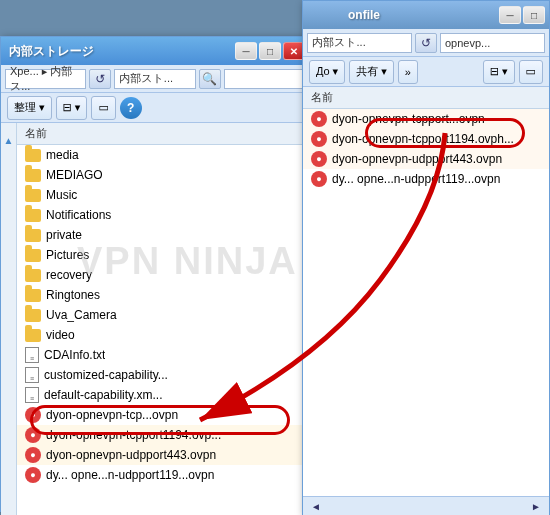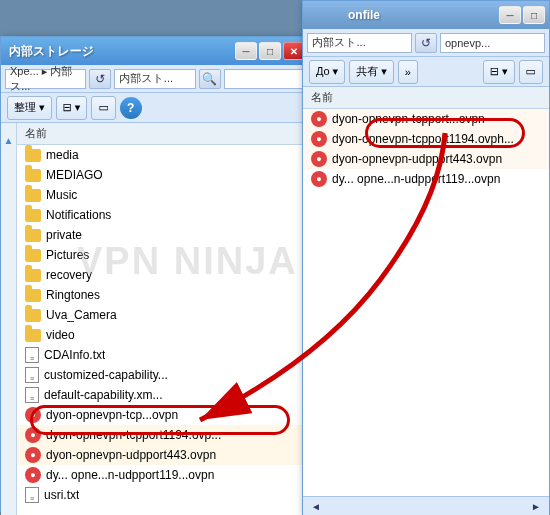--- a/index.html
+++ b/index.html
@@ -435,24 +435,20 @@
           <span class="file-name">dyon-opnevpn-tcpport1194.ovp...</span>
         </div>
         <div class="file-item" style="background: rgb(255, 248, 232);">
           <div class="ovpn-icon">●</div>
           <span class="file-name">dyon-opnevpn-udpport443.ovpn</span>
         </div>
         <div class="file-item">
           <div class="ovpn-icon">●</div>
           <span class="file-name">dy... opne...n-udpport119...ovpn</span>
         </div>
-        <div class="file-item">
-          <div class="txt-icon">≡</div>
-          <span class="file-name">usri.txt</span>
-        </div>
       </div>
   </div>
 
   <div class="status-bar">
     <span class="scroll-arrow">◄</span>
     <span style="flex:1"></span>
     <span class="scroll-arrow">►</span>
   </div>
 </div>
 

